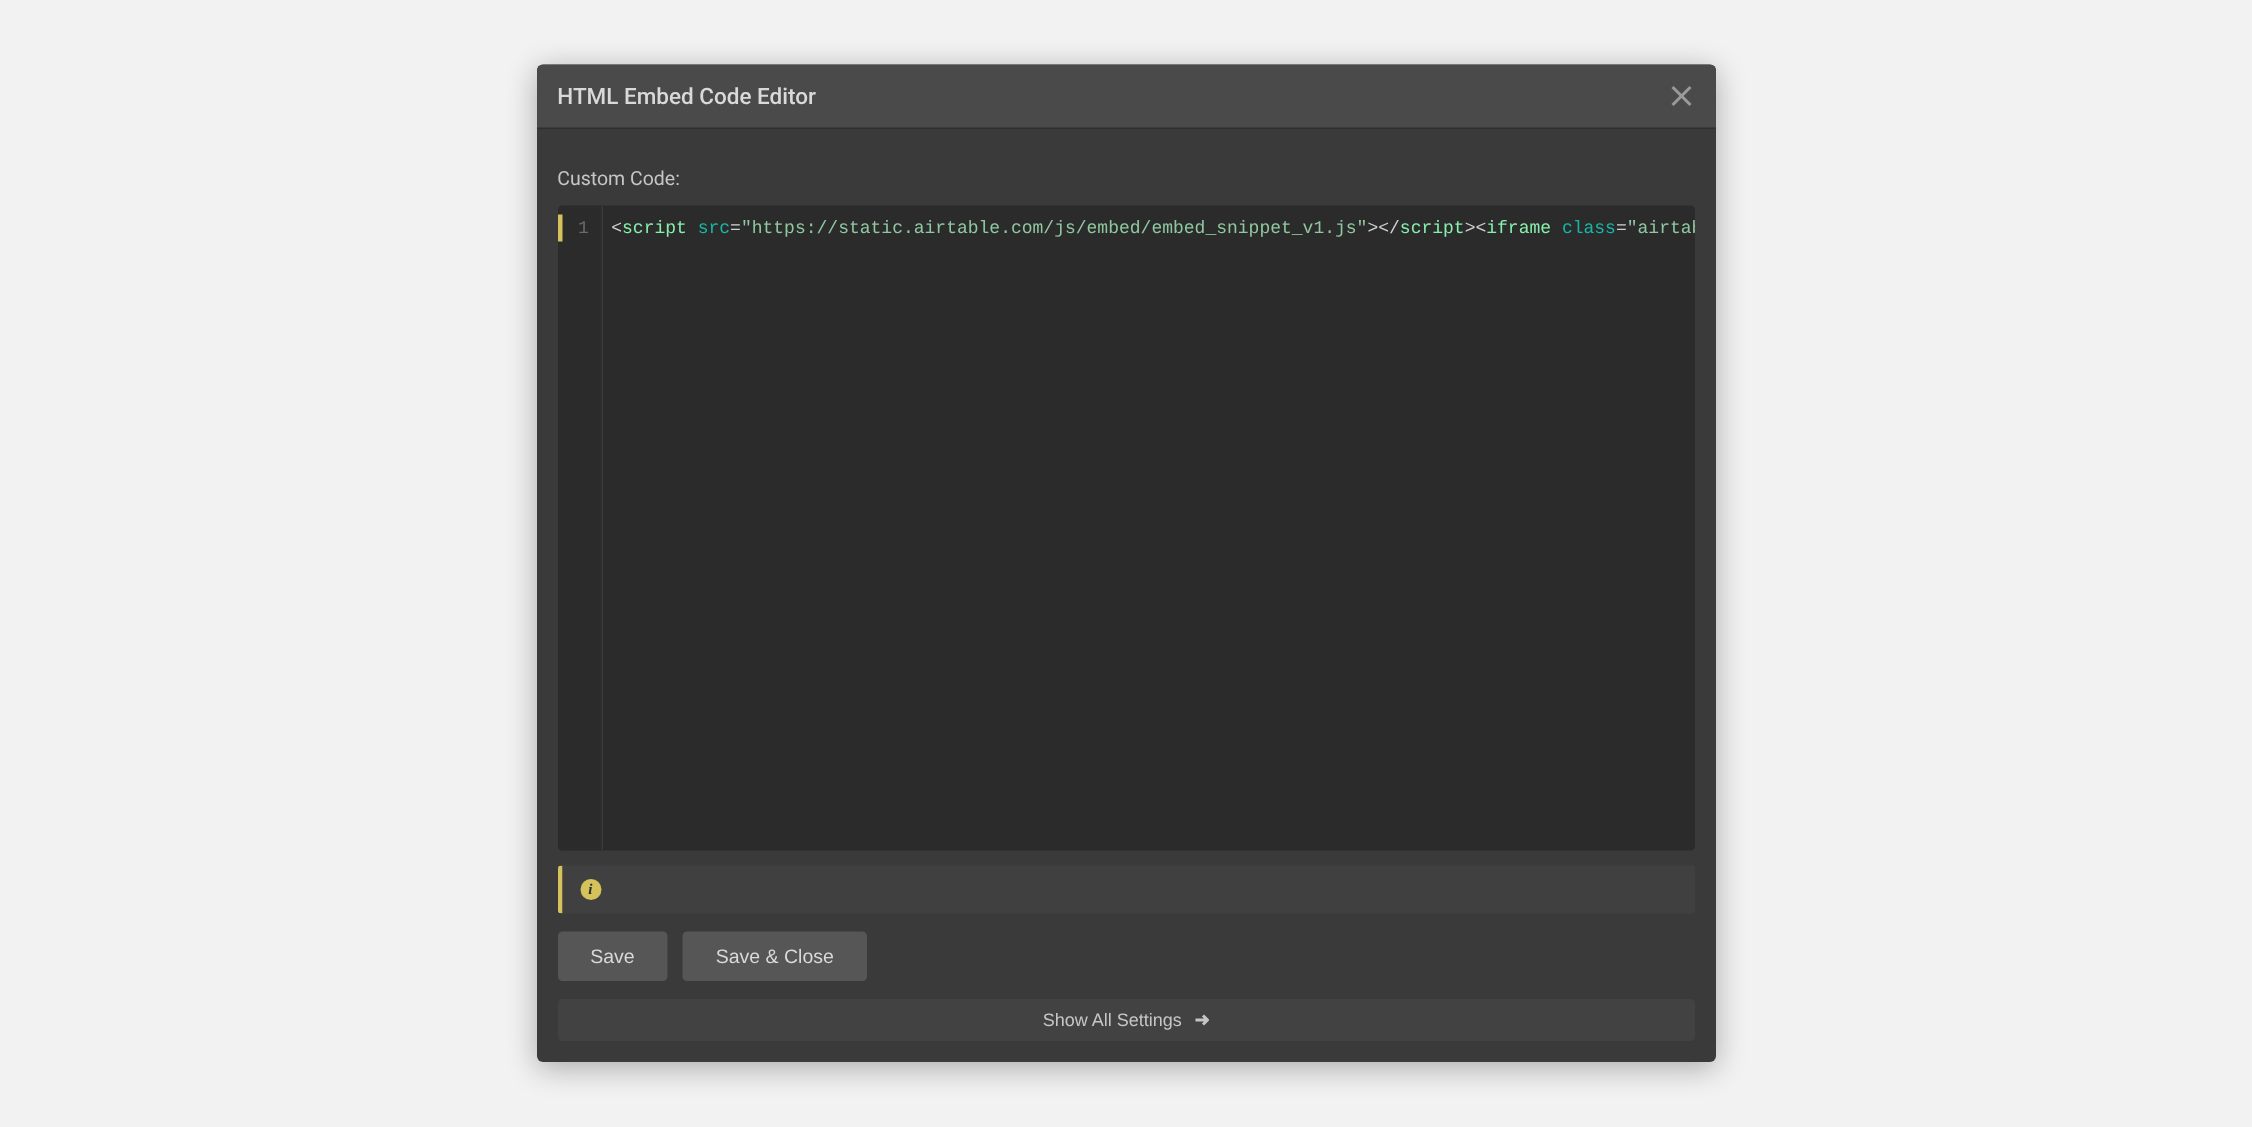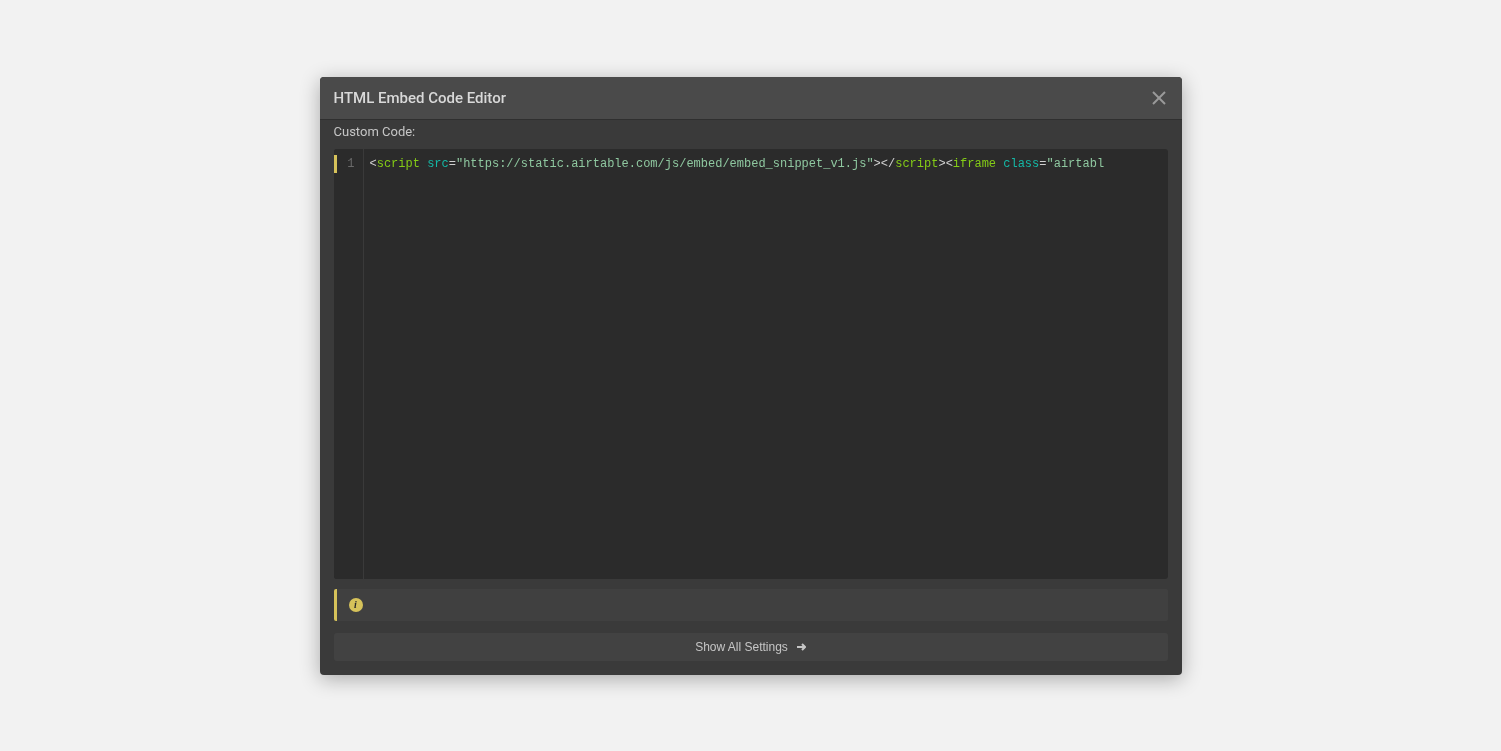--- a/index.html
+++ b/index.html
@@ -5,21 +5,21 @@
   * { box-sizing: border-box; margin: 0; padding: 0; }
   html, body { width: 1501px; height: 751px; }
   body {
     background: #f2f2f2;
     font-family: -apple-system, BlinkMacSystemFont, "Segoe UI", Roboto, Helvetica, Arial, sans-serif;
     display: flex;
     align-items: center;
     justify-content: center;
   }
   .modal {
-    width: 862px;
+    width: 786px;
     background: #3a3a3a;
     border-radius: 4px;
     overflow: hidden;
     box-shadow: 0 4px 20px rgba(0,0,0,0.3);
   }
   .modal-header {
     background: #4a4a4a;
     padding: 12px 14px;
     display: flex;
     justify-content: space-between;
@@ -36,21 +36,21 @@
     border: none;
     cursor: pointer;
     padding: 2px;
     display: flex;
     align-items: center;
     justify-content: center;
   }
   .close-btn svg { width: 14px; height: 14px; }
   .close-btn svg line { stroke: #9a9a9a; stroke-width: 2; }
   .modal-body {
-    padding: 4px 14px 14px 14px;
+    padding: 26px 14px 14px 14px;
   }
   .section-label {
     color: #c6c6c6;
     font-size: 13px;
     margin-bottom: 10px;
     display: block;
   }
   .code-editor {
     background: #2b2b2b;
     border-radius: 3px;
@@ -74,21 +74,21 @@
     border-left: 3px solid #d6c25a;
   }
   .code-area {
     flex: 1;
     padding: 6px 6px;
     white-space: pre;
     overflow: hidden;
     line-height: 18px;
   }
   .tok-bracket { color: #d0d0d0; }
-  .tok-tag { color: #84cc16; }
+  .tok-tag { color: #86efac; }
   .tok-attr { color: #14b8a6; }
   .tok-eq { color: #d0d0d0; }
   .tok-str { color: #8fc8a0; }
   .warning-bar {
     margin-top: 10px;
     background: #404040;
     border-left: 3px solid #d6c25a;
     padding: 9px 12px;
     display: flex;
     align-items: center;
@@ -163,20 +163,24 @@
       </div>
       <div class="code-area"><span class="tok-bracket">&lt;</span><span class="tok-tag">script</span><span> </span><span class="tok-attr">src</span><span class="tok-eq">=</span><span class="tok-str">"</span><span class="tok-str">https://static.airtable.com/js/embed/embed_snippet_v1.js</span><span class="tok-str">"</span><span class="tok-bracket">&gt;</span><span class="tok-bracket">&lt;/</span><span class="tok-tag">script</span><span class="tok-bracket">&gt;</span><span class="tok-bracket">&lt;</span><span class="tok-tag">iframe</span><span> </span><span class="tok-attr">class</span><span class="tok-eq">=</span><span class="tok-str">"</span><span class="tok-str"></span><span class="tok-str">airtabl</span></div>
     </div>
 
     <div class="warning-bar">
       <div class="icon">
           <span>i</span>
         </div>
     </div>
 
+    <div class="button-row">
+      <button class="btn">Save</button>
+      <button class="btn">Save &amp; Close</button>
+    </div>
 
     <button class="show-all">
       <span>Show All Settings</span>
       <svg viewBox="0 0 10 10">
         <path d="M1 5 H9 M6 2 L9 5 L6 8"></path>
       </svg>
     </button>
   </div>
 </div>
 

